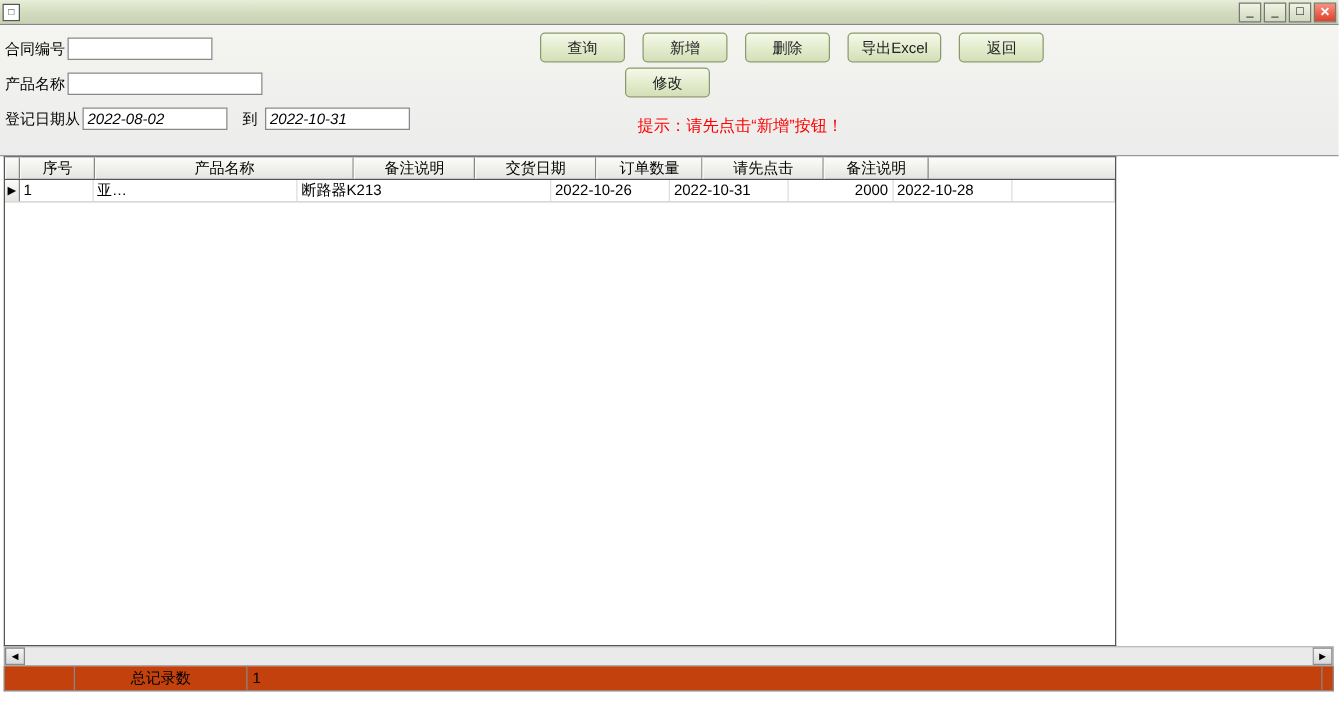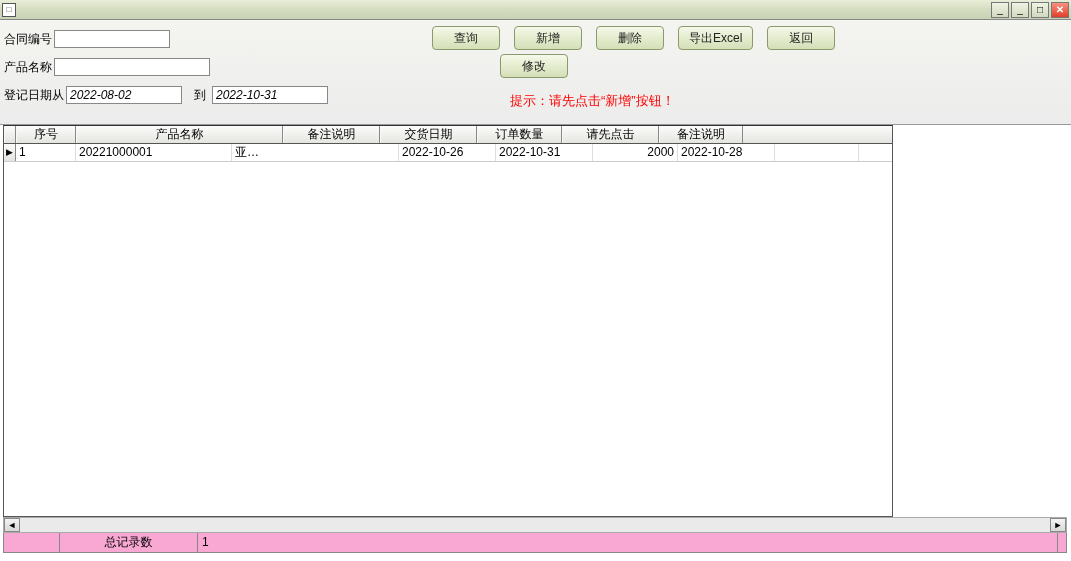--- a/index.html
+++ b/index.html
@@ -129,21 +129,21 @@
     .hscroll-btn { width:16px; height:14px; background: linear-gradient(to bottom,#f4f4f4,#d8d8d8); border:1px solid #888; font-size:9px; text-align:center; line-height:12px; cursor:pointer;}
     .hscroll-track { flex:1; height:14px; background:#eaeaea; position:relative;}
     .statusbar {
       height: 20px;
       width: 1064px;
       margin-left: 3px;
       display: flex;
       align-items: center;
       border: 1px solid #888;
       border-top: none;
-      background: #f9a8d4;
+      background: #c2410c;
     }
     .status-cell {
       border-right: 1px solid #888;
       height: 100%;
       line-height: 18px;
       padding: 0 4px;
       text-align: center;
     }
     .to-label { margin: 0 6px 0 12px; }
     
@@ -203,22 +203,22 @@
     <div class="grid-header-cell c5">备注说明</div>
     <div class="grid-header-cell c6">交货日期</div>
     <div class="grid-header-cell c7">订单数量</div>
     <div class="grid-header-cell c8">请先点击</div>
     <div class="grid-header-cell c9">备注说明</div>
   </div>
   <div class="grid-body">
     <div class="grid-row">
       <div class="row-indicator c0">▶</div>
       <div class="grid-cell c1">1</div>
-      <div class="grid-cell c2">20221000001</div>
       <div class="grid-cell c3">亚…</div>
+      <div class="grid-cell c4">断路器K213</div>
       <div class="grid-cell c5">2022-10-26</div>
       <div class="grid-cell c6">2022-10-31</div>
       <div class="grid-cell c7 num">2000</div>
       <div class="grid-cell c8">2022-10-28</div>
       <div class="grid-cell c9"></div>
     </div>
   </div>
 </div>
 
 <div class="hscroll">

